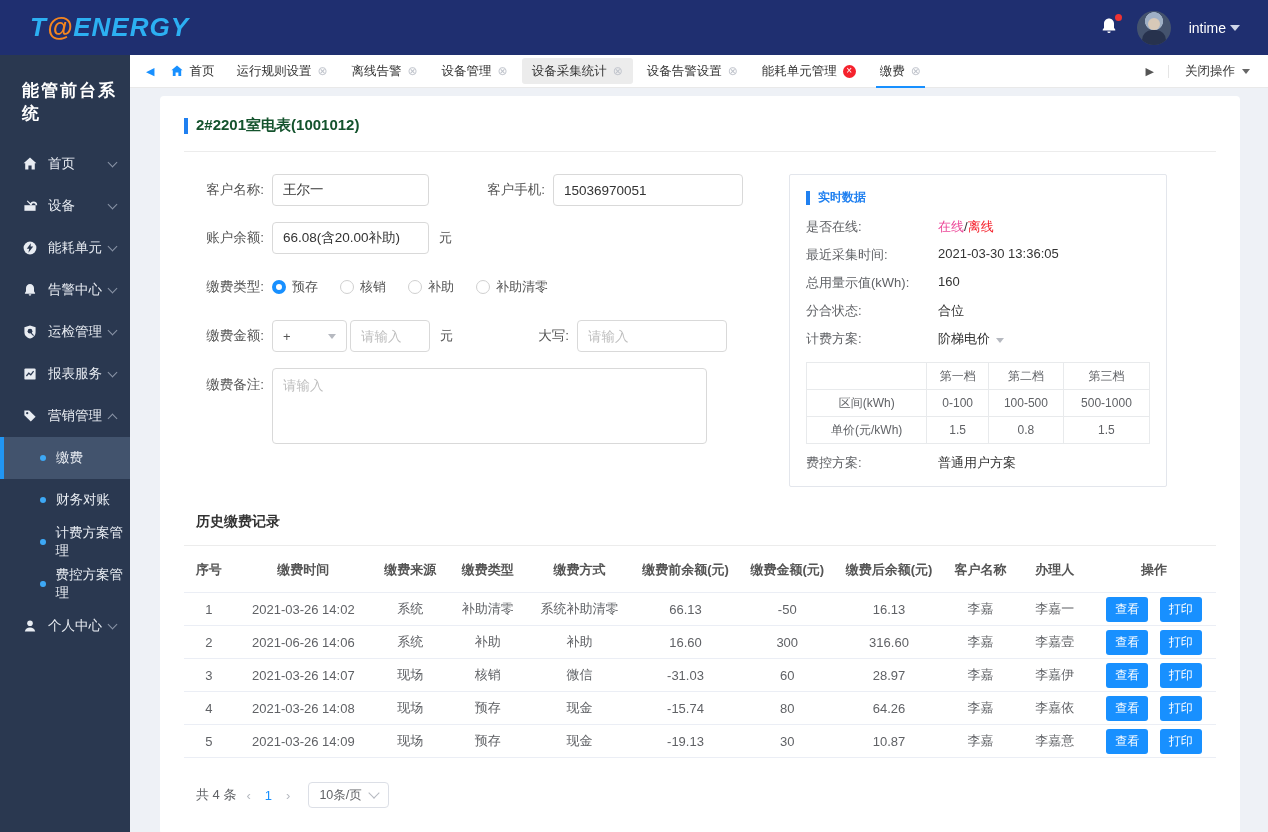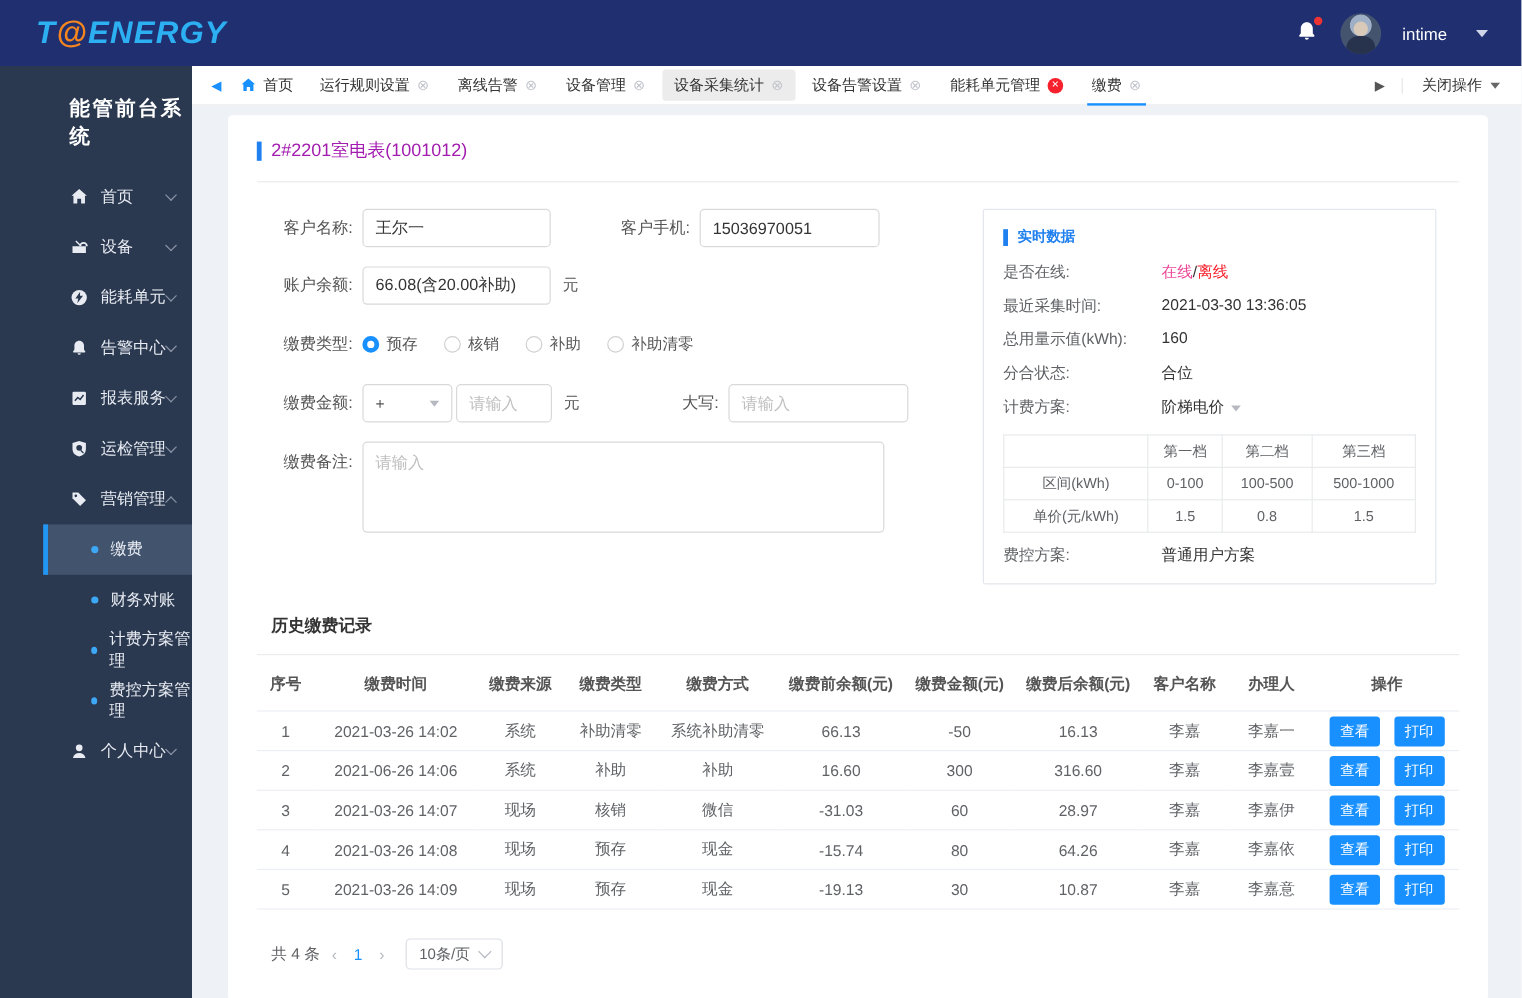--- a/index.html
+++ b/index.html
@@ -14,26 +14,26 @@
   .logo .at { color:#f5861f; }
   .header-right { display:flex; align-items:center; gap:18px; }
   .bell-wrap { position:relative; cursor:pointer; }
   .bell-dot { position:absolute; top:-2px; right:-3px; width:7px; height:7px; border-radius:50%; background:#e33; }
   .avatar { width:34px; height:34px; border-radius:50%; overflow:hidden;
     background:radial-gradient(circle at 50% 30%, #9fb0c6 0 30%, #44536e 32% 100%); position:relative; cursor:pointer; }
   .avatar:before { content:""; position:absolute; left:50%; top:7px; transform:translateX(-50%);
     width:12px; height:12px; border-radius:50%; background:#d8c9b8; }
   .avatar:after { content:""; position:absolute; left:50%; top:19px; transform:translateX(-50%);
     width:24px; height:16px; border-radius:10px 10px 0 0; background:#27324d; }
-  .username { color:#fff; font-size:14px; display:flex; align-items:center; gap:24px; cursor:pointer; }
+  .username { color:#fff; font-size:14px; display:flex; align-items:center; gap:4px; cursor:pointer; }
   .caret-down { width:0; height:0; border-left:5px solid transparent; border-right:5px solid transparent; border-top:6px solid #cfd6e8; }
 
   
   .layout { display:flex; height:777px; }
-  .sidebar { width:160px; background:#2a3850; flex:none; color:#e8ecf2;padding-left:36px; }
+  .sidebar { width:130px; background:#2a3850; flex:none; color:#e8ecf2; }
   .sidebar-title { font-size:17px; font-weight:bold; color:#fff; padding:24px 0 18px 22px; letter-spacing:2px; }
   .menu-item { height:42px; display:flex; align-items:center; padding:0 14px 0 22px; cursor:pointer; font-size:13.5px; }
   .menu-item .mi-label { flex:1; margin-left:10px; }
   .menu-item svg { flex:none; }
   .chev { width:7px; height:7px; border-right:1.5px solid #8a94a6; border-bottom:1.5px solid #8a94a6; transform:rotate(45deg); margin-top:-3px; }
   .chev.up { transform:rotate(225deg); margin-top:4px; }
   .submenu-item { height:42px; display:flex; align-items:center; padding-left:40px; cursor:pointer; font-size:13.5px; position:relative; }
   .submenu-item .dot { width:6px; height:6px; border-radius:50%; background:#3da8f5; margin-right:10px; }
   .submenu-item.active { background:#42536d; }
   .submenu-item.active:before { content:""; position:absolute; left:0; top:0; bottom:0; width:4px; background:#2196f3; }
@@ -53,34 +53,34 @@
   .tab .x-red { width:13px; height:13px; border-radius:50%; background:#f5222d; color:#fff; font-size:10px;
     display:flex; align-items:center; justify-content:center; line-height:1; }
   .close-ops { font-size:12.5px; color:#333; display:flex; align-items:center; gap:7px; padding:0 8px 0 16px; cursor:pointer; }
   .caret-sm { width:0; height:0; border-left:4px solid transparent; border-right:4px solid transparent; border-top:5px solid #666; }
 
   .content { flex:1; overflow:hidden; padding:8px 28px 0 30px; }
   .card { background:#fff; border-radius:4px; padding:20px 24px 16px 24px; }
 
   .page-title { display:flex; align-items:center; gap:8px; }
   .title-bar { width:4px; height:16px; background:#2080f0; }
-  .page-title span { color:#a21caf; font-size:15px; font-weight:normal; }
+  .page-title span { color:#14532d; font-size:15px; font-weight:bold; }
   .title-divider { height:1px; background:#ececec; margin:16px 0 22px 0; }
 
   
   .form-rt-row { display:flex; align-items:flex-start; }
   .form-area { width:560px; flex:none; padding-left:12px; }
   .form-row { display:flex; align-items:center; margin-bottom:16px; }
   .form-row.start { align-items:flex-start; }
   .f-label { width:68px; text-align:right; color:#555; flex:none; margin-right:8px; font-size:13.5px; }
   .f-label.second { width:60px; margin-left:56px; }
   .inp { height:32px; border:1px solid #d9d9d9; border-radius:4px; padding:0 10px; font-size:13.5px;
     color:#333; font-family:inherit; background:#fff; }
   .inp::placeholder { color:#bfbfbf; }
-  .w157 { width:157px; } .w190 { width:150px; } .w150 { width:150px; }
+  .w157 { width:157px; } .w190 { width:190px; } .w150 { width:150px; }
   .unit { margin-left:10px; color:#555; }
   .radio-group { display:flex; gap:22px; align-items:center; }
   .radio { display:flex; align-items:center; gap:6px; cursor:pointer; color:#555; }
   .rdot { width:14px; height:14px; border-radius:50%; border:1px solid #d0d0d0; background:#fff; position:relative; }
   .radio.checked .rdot { border:4px solid #1890ff; }
   .sel { height:32px; border:1px solid #d9d9d9; border-radius:4px; display:flex; align-items:center;
     justify-content:space-between; padding:0 10px; cursor:pointer; background:#fff; color:#555; }
   .sel .tri { width:0; height:0; border-left:4px solid transparent; border-right:4px solid transparent; border-top:5px solid #b6b9c0; }
   .sel-sign { width:75px; margin-right:3px; }
   .amount-inp { width:80px; }
@@ -174,33 +174,33 @@
     </div>
     <div class="menu-item">
       <svg width="16" height="16" viewBox="0 0 24 24" fill="#e8ecf2">
           <path d="M12 3c-3.3 0-6 2.7-6 6v5l-1.6 2.4c-.3.5.1 1.1.7 1.1h13.8c.6 0 1-.6.7-1.1L18 14V9c0-3.3-2.7-6-6-6zm-2 15.5a2 2 0 0 0 4 0h-4z"></path>
         </svg>
       <span class="mi-label">告警中心</span>
       <span class="chev"></span>
     </div>
     <div class="menu-item">
       <svg width="16" height="16" viewBox="0 0 20 20">
-          <rect x="3" y="3" width="14" height="14" rx="1.5" fill="#e8ecf2"></rect>
-          <path d="M5.5 12.5 8.5 9l2.5 2 3.5-4.5" stroke="#2a3850" stroke-width="1.6" fill="none"></path>
-        </svg>
-      <span class="mi-label">报表服务</span>
-      <span class="chev"></span>
-    </div>
-    <div class="menu-item">
-      <svg width="16" height="16" viewBox="0 0 20 20">
           <path d="M10 2 3 4v6c0 4.4 3 7.4 7 8 4-0.6 7-3.6 7-8V4l-7-2z" fill="#e8ecf2"></path>
           <circle cx="10" cy="9" r="3" fill="#2a3850"></circle>
           <path d="M12 11l3 3-1 1-3-3z" fill="#2a3850"></path>
         </svg>
       <span class="mi-label">运检管理</span>
+      <span class="chev"></span>
+    </div>
+    <div class="menu-item">
+      <svg width="16" height="16" viewBox="0 0 20 20">
+          <rect x="3" y="3" width="14" height="14" rx="1.5" fill="#e8ecf2"></rect>
+          <path d="M5.5 12.5 8.5 9l2.5 2 3.5-4.5" stroke="#2a3850" stroke-width="1.6" fill="none"></path>
+        </svg>
+      <span class="mi-label">报表服务</span>
       <span class="chev"></span>
     </div>
     <div class="menu-item">
       <svg width="16" height="16" viewBox="0 0 20 20" fill="#e8ecf2">
           <path d="M3 3h6l8 8-6 6-8-8V3z"></path>
           <circle cx="6.5" cy="6.5" r="1.4" fill="#2a3850"></circle>
         </svg>
       <span class="mi-label">营销管理</span>
       <span class="chev up"></span>
     </div>

